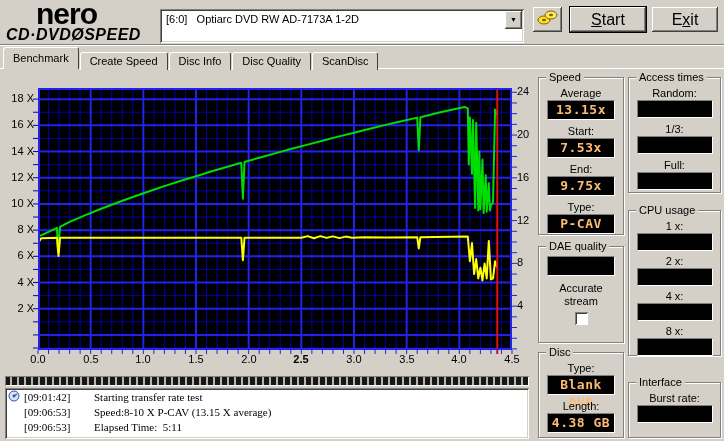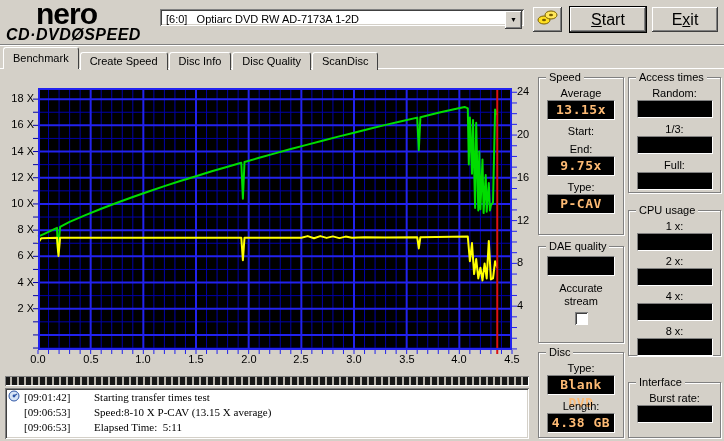--- a/index.html
+++ b/index.html
@@ -23,21 +23,21 @@
   .col2 .lcd { width:76px; height:18px; line-height:16px; }
   .pitem { margin-bottom:5px; }
   .cpu .pitem { margin-bottom:4px; }
   .plabel { text-align:center; height:13px; line-height:13px; }
   .items { padding-top:9px; }
 
   
   #logo { position:absolute; left:6px; top:0px; width:150px; }
   #logo .nero { font-size:30px; font-weight:bold; letter-spacing:-1px; margin-left:30px; line-height:28px; }
   #logo .prod { font-style:italic; font-weight:bold; font-size:16px; letter-spacing:0.5px; line-height:14px; white-space:nowrap; }
-  #combobox { position:absolute; left:160px; top:9px; width:364px; height:17px; }
+  #combobox { position:absolute; left:160px; top:9px; width:364px; height:34px; }
   #combobox .val { position:absolute; left:6px; top:4px; white-space:pre; font-size:11px; }
   #combobox .drop { position:absolute; right:2px; top:2px; width:17px; height:18px; font-size:7px; line-height:18px; text-align:center; }
   .groove { position:absolute; left:0; top:44px; width:724px; height:2px; border-top:1px solid #808080; border-bottom:1px solid #ffffff; }
 
   
   #tabs { position:absolute; left:3px; top:47px; z-index:3; }
   .tab { display:inline-block; position:relative; top:3px; height:18px; line-height:17px; padding:0 9px;
     background:#d4d0c8; border:1px solid #404040; border-bottom:none; border-top:1px solid #fff; border-left:1px solid #fff;
     border-radius:3px 3px 0 0; margin-right:1px; font-size:11px; }
   .tab.active { top:0; height:22px; line-height:20px; z-index:4; }
@@ -270,36 +270,37 @@
       <div class="axlabel" style="left:517px;top:256px;width:22px;">8</div>
       <div class="axlabel" style="left:517px;top:214px;width:22px;">12</div>
       <div class="axlabel" style="left:517px;top:171px;width:22px;">16</div>
       <div class="axlabel" style="left:517px;top:128px;width:22px;">20</div>
       <div class="axlabel" style="left:517px;top:85px;width:22px;">24</div>
       <div class="axlabel" style="left:23px;top:353px;width:30px;text-align:center;">0.0</div>
       <div class="axlabel" style="left:76px;top:353px;width:30px;text-align:center;">0.5</div>
       <div class="axlabel" style="left:128px;top:353px;width:30px;text-align:center;">1.0</div>
       <div class="axlabel" style="left:181px;top:353px;width:30px;text-align:center;">1.5</div>
       <div class="axlabel" style="left:234px;top:353px;width:30px;text-align:center;">2.0</div>
-      <div class="axlabel" style="left:286px;top:353px;width:30px;text-align:center;">2.5</div>
+      <div class="axlabel" style="left:286px;top:353px;width:30px;text-align:center;font-weight:bold;">2.5</div>
       <div class="axlabel" style="left:339px;top:353px;width:30px;text-align:center;">3.0</div>
       <div class="axlabel" style="left:392px;top:353px;width:30px;text-align:center;">3.5</div>
       <div class="axlabel" style="left:444px;top:353px;width:30px;text-align:center;">4.0</div>
       <div class="axlabel" style="left:497px;top:353px;width:30px;text-align:center;">4.5</div>
     </div>
 
   <div class="group col1" style="left:538px;top:77px;width:86px;height:158px;">
     <span class="gtitle">Speed</span>
     <div class="items">
         <div class="pitem">
           <div class="plabel">Average</div>
           <div class="lcd">13.15x</div>
         </div>
         <div class="pitem">
           <div class="plabel">Start:</div>
+          <div class="lcd">7.53x</div>
         </div>
         <div class="pitem">
           <div class="plabel">End:</div>
           <div class="lcd">9.75x</div>
         </div>
         <div class="pitem">
           <div class="plabel">Type:</div>
           <div class="lcd">P-CAV</div>
         </div>
       </div>
@@ -383,21 +384,21 @@
 
   <div id="progress"></div>
   <div id="logbox" class="sunkenwhite">
       <div class="logrow">
         <span class="logicon"><svg width="12" height="12" viewBox="0 0 12 12">
             <circle cx="6" cy="6" r="5" fill="#d6e4f6" stroke="#2d55a5"></circle>
             <circle cx="6" cy="6" r="1.4" fill="#2d55a5"></circle>
             <line x1="6" y1="6" x2="9" y2="4" stroke="#2d55a5" stroke-width="1.2"></line>
           </svg></span>
         <span class="logtime">[09:01:42]</span>
-        <span class="logmsg">Starting transfer times test</span>
+        <span class="logmsg">Starting transfer rate test</span>
       </div>
       <div class="logrow">
         <span class="logicon"></span>
         <span class="logtime">[09:06:53]</span>
         <span class="logmsg">Speed:8-10 X P-CAV (13.15 X average)</span>
       </div>
       <div class="logrow">
         <span class="logicon"></span>
         <span class="logtime">[09:06:53]</span>
         <span class="logmsg">Elapsed Time:  5:11</span>

